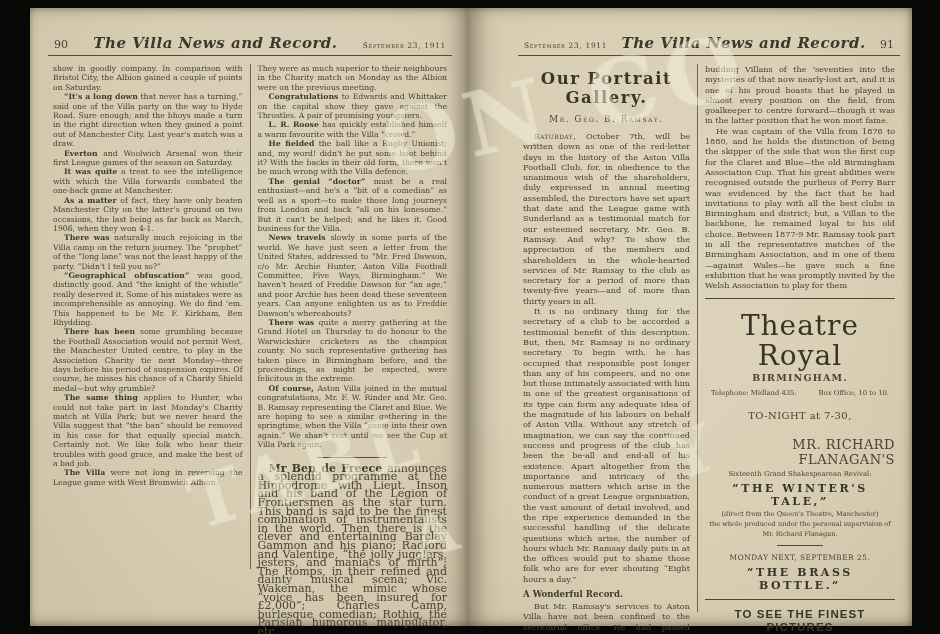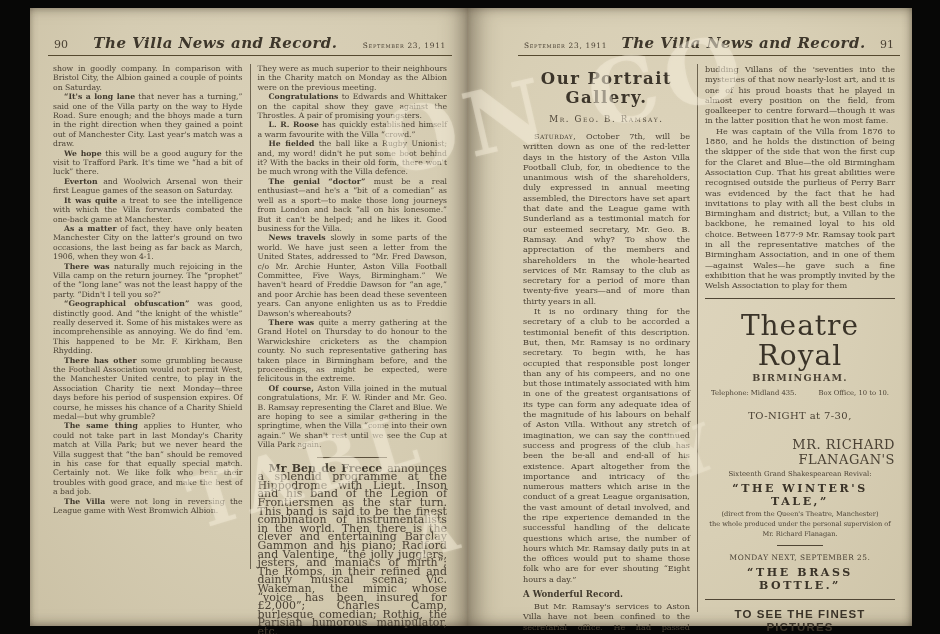--- a/index.html
+++ b/index.html
@@ -80,28 +80,27 @@
     <div class="inner-l">
       <div class="page-head">
         <span class="pagenum">90</span>
         <span class="masthead">The Villa News and Record.</span>
         <span class="dateline">September 23, 1911</span>
       </div>
       <div class="head-rule"></div>
       <div class="cols">
         <div class="col cont-first">
             <p class="para">show in goodly company.  In comparison with Bristol City, the Albion gained a couple of points on Saturday.</p>
-            <p class="para"><b>“It's a long lane</b> that never has a turning,” said one of the Villa party on the way to Hyde Road.  Sure enough; and the bhoys made a turn in the right direction when they gained a point out of Manchester City.  Last year's match was a draw.</p>
-            <p class="para"><b>We hope</b> this will be a good augury for the visit to Trafford Park.  It's time we “had a bit of luck” there.</p>
+            <p class="para"><b>“It's a long down</b> that never has a turning,” said one of the Villa party on the way to Hyde Road.  Sure enough; and the bhoys made a turn in the right direction when they gained a point out of Manchester City.  Last year's match was a draw.</p>
             <p class="para"><b>Everton</b> and Woolwich Arsenal won their first League games of the season on Saturday.</p>
             <p class="para"><b>It was quite</b> a treat to see the intelligence with which the Villa forwards combated the one-back game at Manchester.</p>
             <p class="para"><b>As a matter</b> of fact, they have only beaten Manchester City on the latter's ground on two occasions, the last being as far back as March, 1906, when they won 4-1.</p>
             <p class="para"><b>There was</b> naturally much rejoicing in the Villa camp on the return journey.  The “prophet” of the “long lane” was not the least happy of the party.  “Didn't I tell you so?”</p>
             <p class="para"><b>“Geographical obfuscation”</b> was good, distinctly good.  And “the knight of the whistle” really deserved it.  Some of his mistakes were as incomprehensible as annoying.  We do find 'em.  This happened to be Mr. F. Kirkham, Ben Rhydding.</p>
-            <p class="para"><b>There has other</b> some grumbling because the Football Association would not permit West, the Manchester United centre, to play in the Association Charity tie next Monday—three days before his period of suspension expires.  Of course, he misses his chance of a Charity Shield medal—but why grumble?</p>
+            <p class="para"><b>There has been</b> some grumbling because the Football Association would not permit West, the Manchester United centre, to play in the Association Charity tie next Monday—three days before his period of suspension expires.  Of course, he misses his chance of a Charity Shield medal—but why grumble?</p>
             <p class="para"><b>The same thing</b> applies to Hunter, who could not take part in last Monday's Charity match at Villa Park; but we never heard the Villa suggest that “the ban” should be removed in his case for that equally special match.  Certainly not.  We like folk who bear their troubles with good grace, and make the best of a bad job.</p>
             <p class="para"><b>The Villa</b> were not long in reversing the League game with West Bromwich Albion.</p>
           </div>
         <div class="col-divider"></div>
         <div class="col">
           <div class="cont-first">
               <p class="para">They were as much superior to their neighbours in the Charity match on Monday as the Albion were on the previous meeting.</p>
               <p class="para"><b>Congratulations</b> to Edwards and Whittaker on the capital show they gave against the Throstles.  A pair of promising youngsters.</p>
               <p class="para"><b>L. R. Roose</b> has quickly established himself a warm favourite with the Villa “crowd.”</p>
               <p class="para"><b>He fielded</b> the ball like a Rugby Unionist; and, my word! didn't he put some boot behind it?  With the backs in their old form, there won't be much wrong with the Villa defence.</p>

